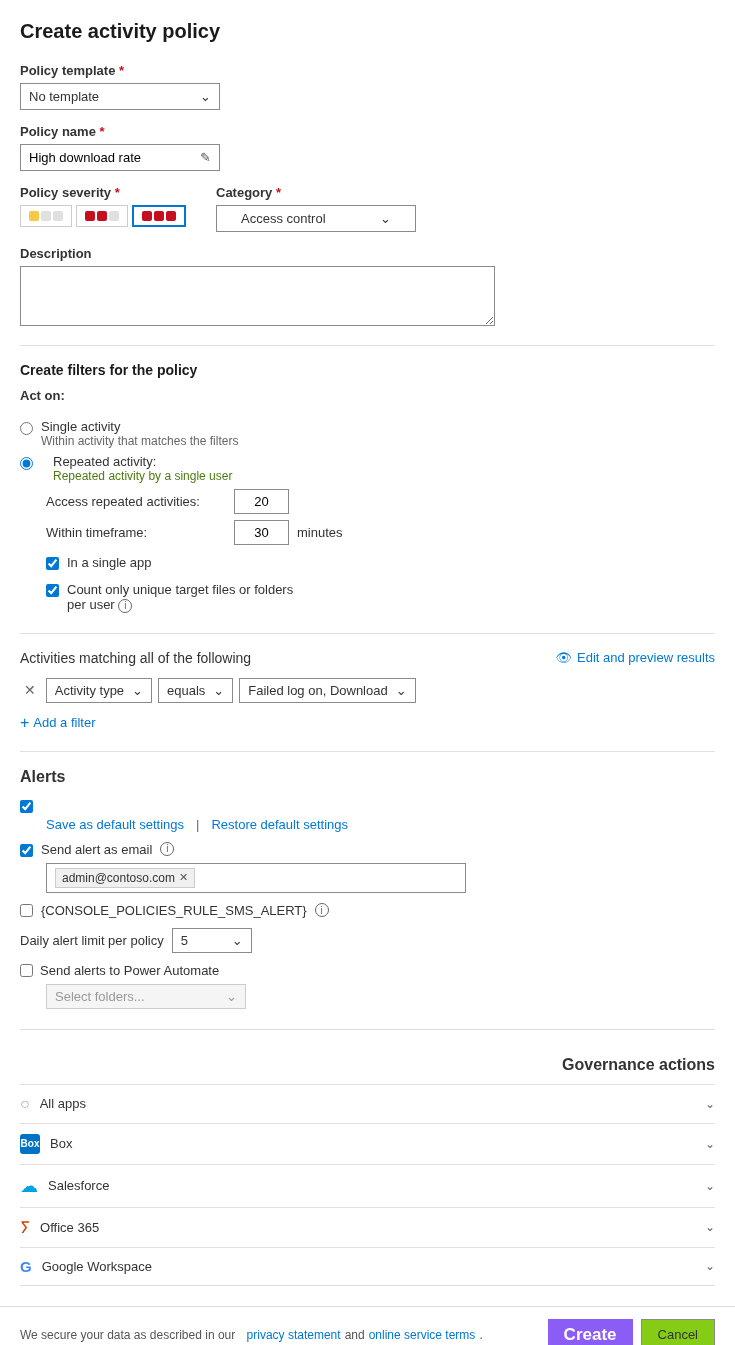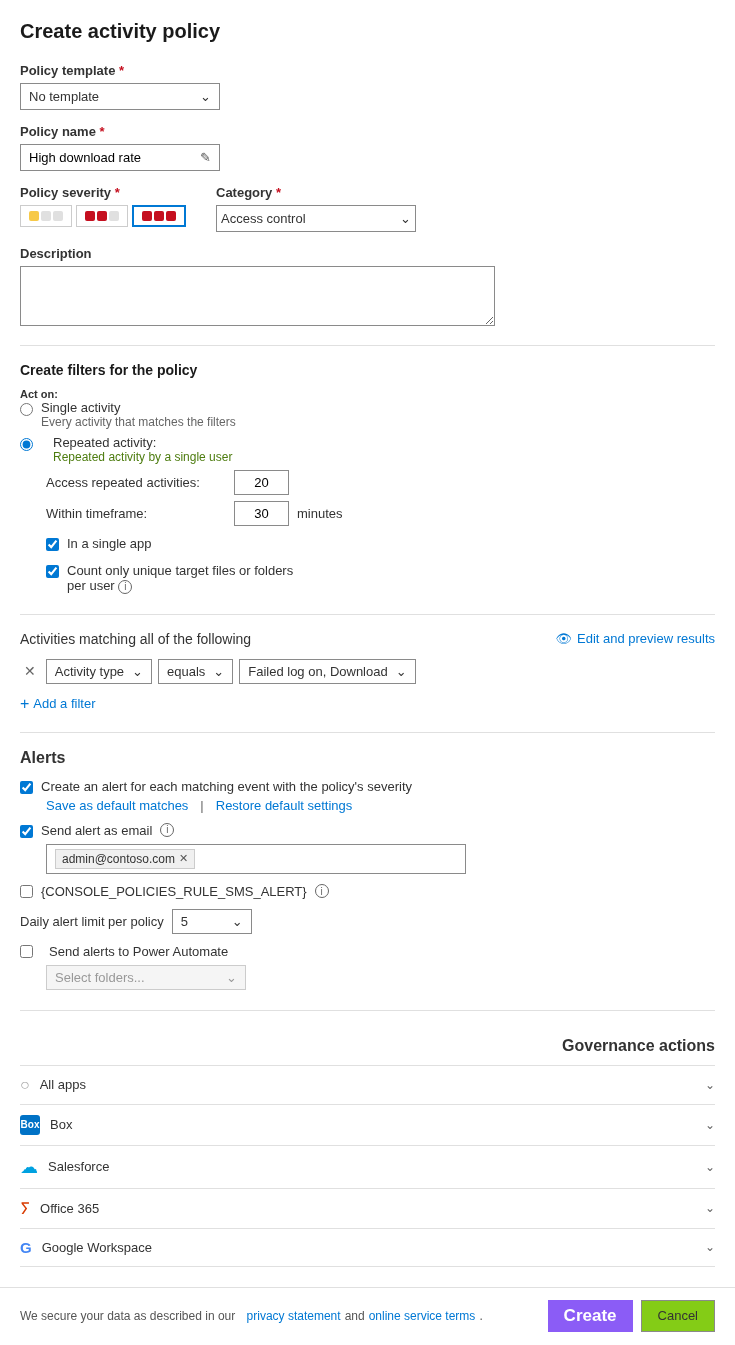--- a/index.html
+++ b/index.html
@@ -81,21 +81,21 @@
     }
     .sev-dot {
       width: 10px;
       height: 10px;
       border-radius: 2px;
       display: inline-block;
     }
     .category-select {
       width: 200px;
       border: 1px solid #8a8a8a;
-      padding: 5px 4px;
+      padding: 5px 24px;
       font-size: 13px;
       background: #fff;
       display: flex;
       align-items: center;
       justify-content: space-between;
       cursor: pointer;
     }
     .description-textarea {
       width: 475px;
       height: 60px;
@@ -109,23 +109,23 @@
       border-top: 1px solid #e0e0e0;
       margin: 16px 0;
     }
     .section-title {
       font-size: 14px;
       font-weight: 600;
       margin-bottom: 10px;
       color: #1a1a1a;
     }
     .act-on-label {
-      font-size: 11px;
+      font-size: 13px;
       font-weight: 600;
-      margin-bottom: 0;
+      margin-bottom: 16px;
     }
     .radio-option {
       display: flex;
       align-items: flex-start;
       gap: 8px;
       margin-bottom: 4px;
     }
     .radio-option input[type="radio"] {
       margin-top: 2px;
       accent-color: #0078d4;
@@ -306,21 +306,21 @@
       background: #fff;
       width: 80px;
       display: flex;
       align-items: center;
       justify-content: space-between;
       cursor: pointer;
     }
     .power-automate-row {
       display: flex;
       align-items: center;
-      gap: 16px;
+      gap: 7px;
       margin-top: 10px;
     }
     .playbook-select {
       border: 1px solid #ccc;
       padding: 4px 8px;
       font-size: 13px;
       background: #f5f5f5;
       width: 200px;
       display: flex;
       align-items: center;
@@ -488,21 +488,21 @@
 
   <div>
     <div class="section-title">Create filters for the policy</div>
     <div class="act-on-label">Act on:</div>
 
     <div class="radio-option">
       <div style="display:flex;align-items:flex-start;gap:8px;">
         <input type="radio" name="act_on" style="margin-top: 3px;">
         <div>
           <div class="radio-label-main">Single activity</div>
-          <div class="radio-label-sub">Every activity that matches the filters</div>
+          <div class="radio-label-sub">Within activity that matches the filters</div>
         </div>
       </div>
     </div>
 
     <div class="radio-option" style="margin-top:6px;">
       <div style="display:flex;align-items:flex-start;gap:20px;">
         <input type="radio" name="act_on" checked="" style="margin-top: 3px; accent-color: rgb(0, 120, 212);">
         <div>
           <div class="radio-label-main">Repeated activity:</div>
           <div class="radio-label-sub" style="color:#4d7c0f;">Repeated activity by a single user</div>
@@ -569,25 +569,24 @@
     </button>
   </div>
 
   <hr class="section-divider">
 
   <div class="alerts-section">
     <div class="alerts-title">Alerts</div>
 
     <div class="checkbox-row">
       <input type="checkbox" checked="" style="accent-color: rgb(0, 120, 212); margin-top: 2px;">
-      <span class="checkbox-label">Create an alert for each matching event with the policy's severity</span>
     </div>
 
     <div style="margin-left:26px; margin-top:4px; display:flex; align-items:center; gap:6px;">
-      <a class="alert-sub-link">Save as default matches</a>
+      <a class="alert-sub-link">Save as default settings</a>
       <span class="alert-separator">|</span>
       <a class="alert-sub-link">Restore default settings</a>
     </div>
 
     <div class="checkbox-row" style="margin-top:10px;">
       <input type="checkbox" checked="" style="accent-color: rgb(0, 120, 212); margin-top: 2px;">
       <span class="checkbox-label">Send alert as email</span>
       <span class="info-icon">i</span>
     </div>
 

